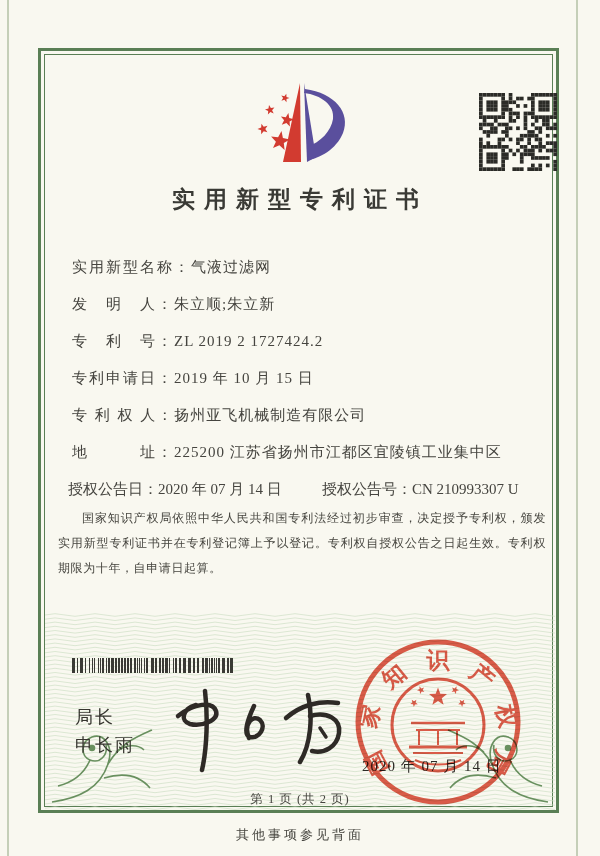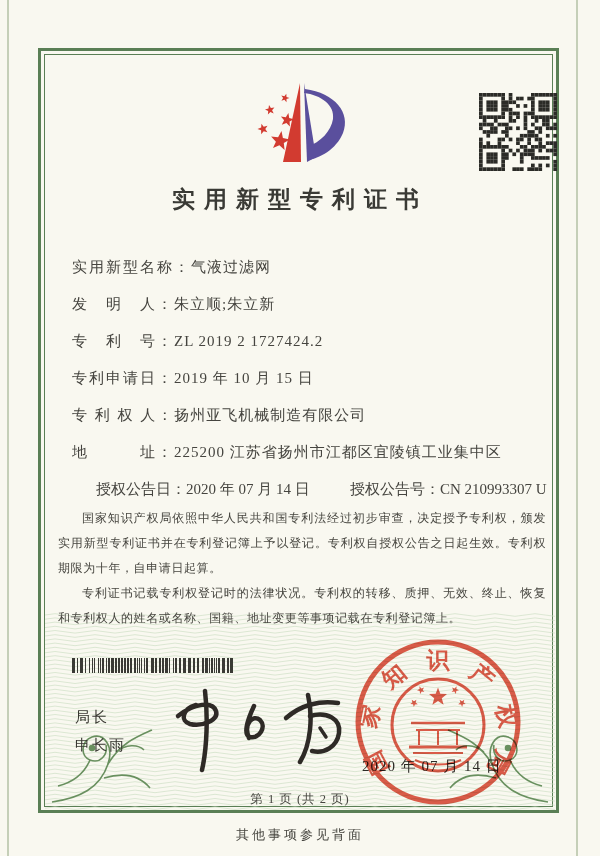--- a/index.html
+++ b/index.html
@@ -17,27 +17,27 @@
   .guilloche{position:absolute;left:45px;top:612px;z-index:1;}
   .flourish{position:absolute;z-index:1;}
   .cert-no{position:absolute;left:66px;top:88px;font-size:13px;letter-spacing:3px;color:#4a4a44;z-index:3;}
   .logo{position:absolute;left:243px;top:80px;z-index:3;}
   .qr{position:absolute;left:479px;top:93px;z-index:3;}
   .title{position:absolute;left:0;top:184px;width:100%;text-align:center;
     font-size:23px;font-weight:bold;letter-spacing:9px;color:#3a3a35;z-index:3;}
   .fields{position:absolute;left:68px;top:258px;width:470px;z-index:3;}
   .frow{position:absolute;left:4px;white-space:nowrap;font-size:15px;color:#45443f;letter-spacing:1px;}
   .flabel{letter-spacing:2px;}
-  .grant-row{position:absolute;left:68px;top:480px;width:480px;font-size:15px;color:#45443f;z-index:3;white-space:nowrap;margin-left:28px;}
+  .grant-row{position:absolute;left:68px;top:480px;width:480px;font-size:15px;color:#45443f;z-index:3;white-space:nowrap;}
   .grant-no{position:absolute;left:254px;top:0;}
   .paras{position:absolute;left:58px;top:506px;width:488px;z-index:3;
     font-size:12px;line-height:25px;color:#46453f;text-align:justify;letter-spacing:.6px;}
   .paras p{margin:0;text-indent:2em;}
   .barcode{position:absolute;left:72px;top:658px;z-index:2;}
-  .signer{position:absolute;left:75px;top:703px;z-index:3;font-size:15px;letter-spacing:2px;color:#36352f;line-height:28px;}
+  .signer{position:absolute;left:75px;top:703px;z-index:3;font-size:18px;letter-spacing:2px;color:#36352f;line-height:28px;}
   .signature{position:absolute;left:150px;top:686px;z-index:3;}
   .seal-date{position:absolute;left:362px;top:757px;z-index:3;font-size:15px;letter-spacing:1px;color:#2d2b26;white-space:nowrap;}
   .seal{position:absolute;left:353px;top:637px;z-index:4;mix-blend-mode:multiply;opacity:.92;}
   .page-info{position:absolute;left:0;top:791px;width:100%;text-align:center;font-size:12.5px;color:#45443f;letter-spacing:1px;z-index:3;}
   .footer-note{position:absolute;left:0;top:826px;width:100%;text-align:center;font-size:13px;color:#46453f;letter-spacing:3px;z-index:3;}
 </style>
 </head>
 <body>
 
 <div class="sheet">
@@ -382,21 +382,20 @@
       <div class="frow" style="top: 185px;"><span class="flabel">地　　　址：</span><span>225200 江苏省扬州市江都区宜陵镇工业集中区</span></div>
     </div>
 
   <div class="grant-row">
     <span>授权公告日：</span><span>2020 年 07 月 14 日</span>
     <span class="grant-no"><span>授权公告号：</span><span>CN 210993307 U</span></span>
   </div>
 
   <div class="paras">
     <p>国家知识产权局依照中华人民共和国专利法经过初步审查，决定授予专利权，颁发实用新型专利证书并在专利登记簿上予以登记。专利权自授权公告之日起生效。专利权期限为十年，自申请日起算。</p>
-    <p>专利证书记载专利权登记时的法律状况。专利权的转移、质押、无效、终止、恢复和专利权人的姓名或名称、国籍、地址变更等事项记载在专利登记簿上。</p>
   </div>
 
   <svg id="barcode" class="barcode" width="166" height="15" fill="#3a3a35">
       <rect x="0" y="0" width="3" height="15"></rect>
       <rect x="5" y="0" width="1" height="15"></rect>
       <rect x="8" y="0" width="3" height="15"></rect>
       <rect x="13" y="0" width="1" height="15"></rect>
       <rect x="17" y="0" width="1" height="15"></rect>
       <rect x="20" y="0" width="1" height="15"></rect>
       <rect x="22" y="0" width="1" height="15"></rect>

